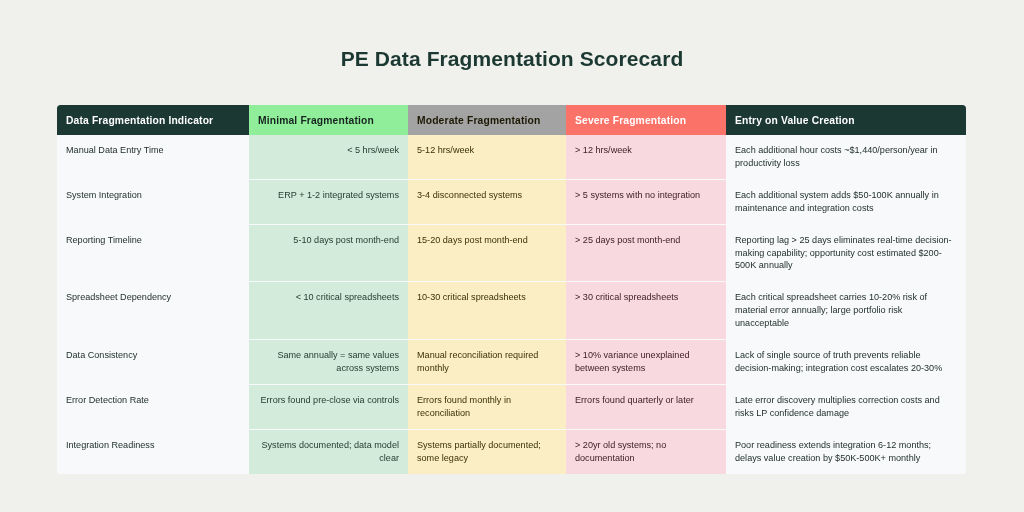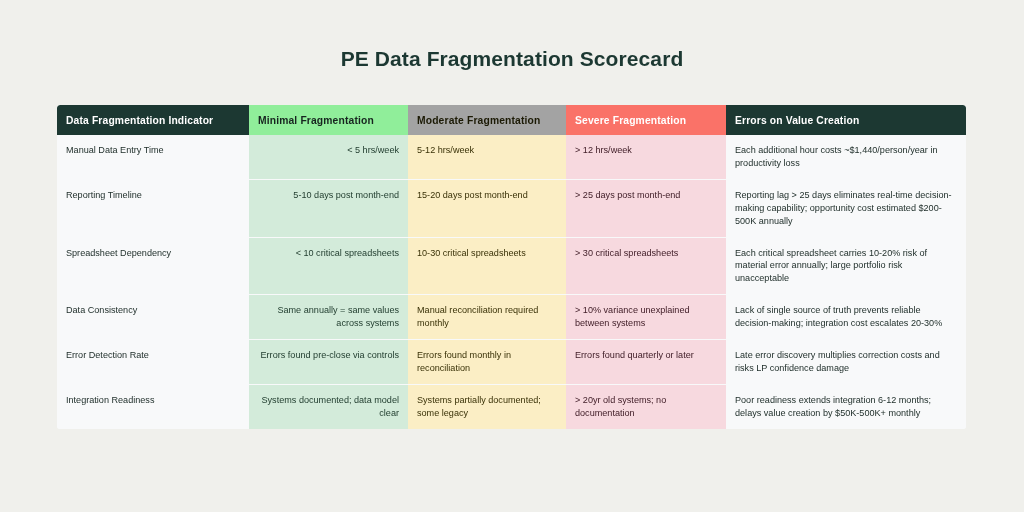--- a/index.html
+++ b/index.html
@@ -98,30 +98,37 @@
         <col class="c-moderate">
         <col class="c-severe">
         <col class="c-impact">
       </colgroup>
       <thead>
         <tr>
           <th class="h-indicator">Data Fragmentation Indicator</th>
           <th class="h-minimal">Minimal Fragmentation</th>
           <th class="h-moderate">Moderate Fragmentation</th>
           <th class="h-severe">Severe Fragmentation</th>
-          <th class="h-impact">Errors on Value Creation</th>
+          <th class="h-impact">Entry on Value Creation</th>
         </tr>
       </thead>
       <tbody>
         <tr>
           <td class="t-indicator">Manual Data Entry Time</td>
           <td class="t-minimal">&lt; 5 hrs/week</td>
           <td class="t-moderate">5-12 hrs/week</td>
           <td class="t-severe">&gt; 12 hrs/week</td>
           <td class="t-impact">Each additional hour costs ~$1,440/person/year in productivity loss</td>
+        </tr>
+        <tr>
+          <td class="t-indicator">System Integration</td>
+          <td class="t-minimal">ERP + 1-2 integrated systems</td>
+          <td class="t-moderate">3-4 disconnected systems</td>
+          <td class="t-severe">&gt; 5 systems with no integration</td>
+          <td class="t-impact">Each additional system adds $50-100K annually in maintenance and integration costs</td>
         </tr>
         <tr>
           <td class="t-indicator">Reporting Timeline</td>
           <td class="t-minimal">5-10 days post month-end</td>
           <td class="t-moderate">15-20 days post month-end</td>
           <td class="t-severe">&gt; 25 days post month-end</td>
           <td class="t-impact">Reporting lag &gt; 25 days eliminates real-time decision-making capability; opportunity cost estimated $200-500K annually</td>
         </tr>
         <tr>
           <td class="t-indicator">Spreadsheet Dependency</td>

